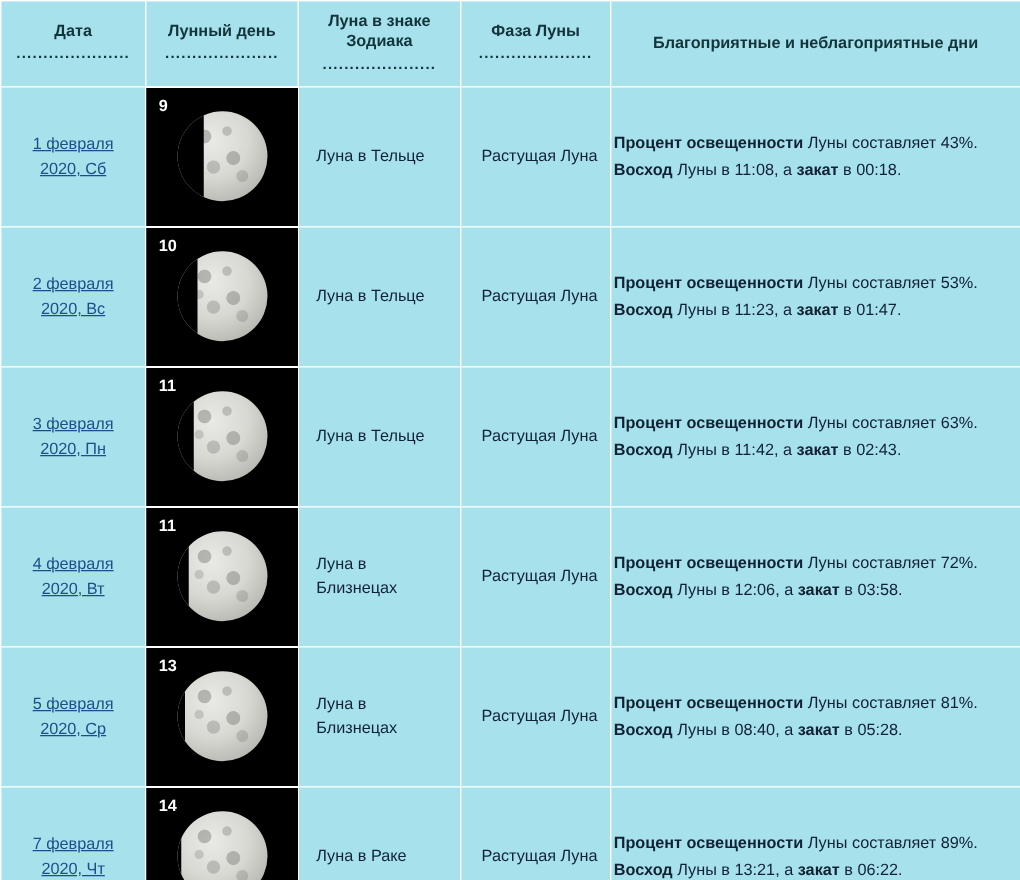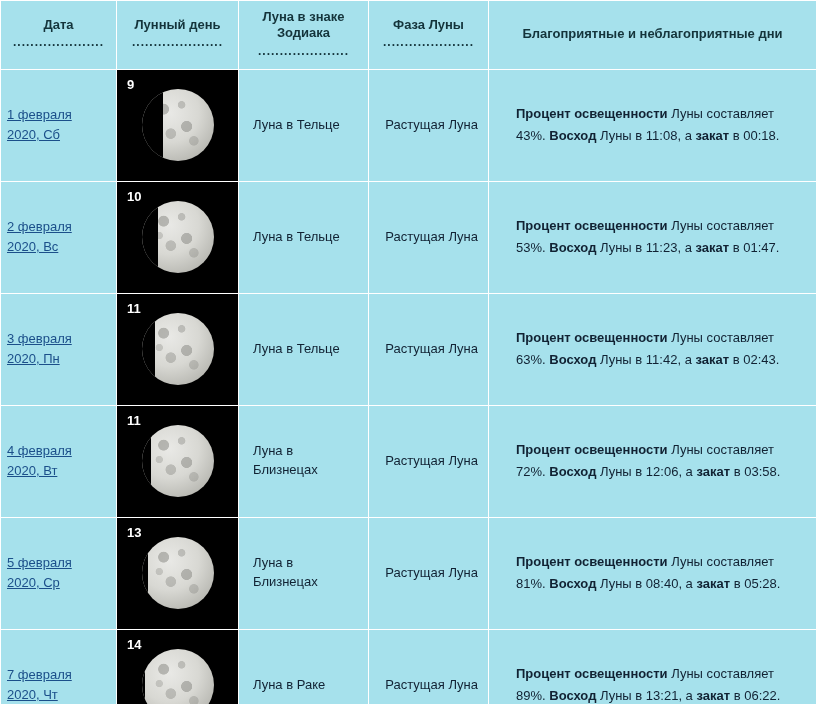--- a/index.html
+++ b/index.html
@@ -46,20 +46,21 @@
     border: 1px solid #ffffff;
     vertical-align: middle;
     font-size: 13px;
     color: #123;
     background: #a6e1ec;
     padding: 10px 10px;
     line-height: 1.45;
   }
 
   td.date-cell {
+    text-align: center;
     padding: 10px 6px;
     margin-left: 46px;
   }
   td.date-cell a {
     color: #1b4f8a;
     text-decoration: underline;
     font-size: 13px;
     display: inline-block;
     line-height: 1.5;
   }
@@ -117,21 +118,21 @@
     left: -2px;
     width: 50%;
     background: #000000;
     border-radius: 100% 0 0 100% / 50% 0 0 50%;
     z-index: 3;
   }
 
   td.zodiac-cell { padding-left: 14px; margin-left: 48px; }
   td.phase-cell { text-align: right; }
   td.desc-cell {
-    padding: 10px 27px;
+    padding: 10px 2px;
     line-height: 1.7;
   }
   td.desc-cell b { font-weight: bold; }
 </style>
 </head>
 <body>
 
 <table id="moon-table">
   <colgroup>
     <col class="c-date">

